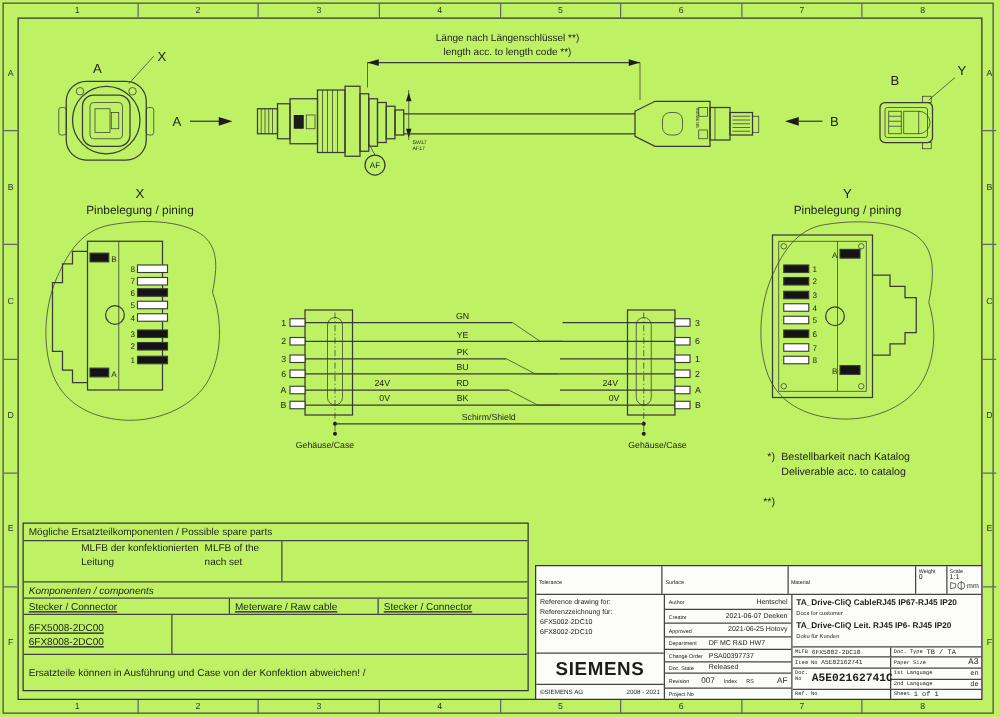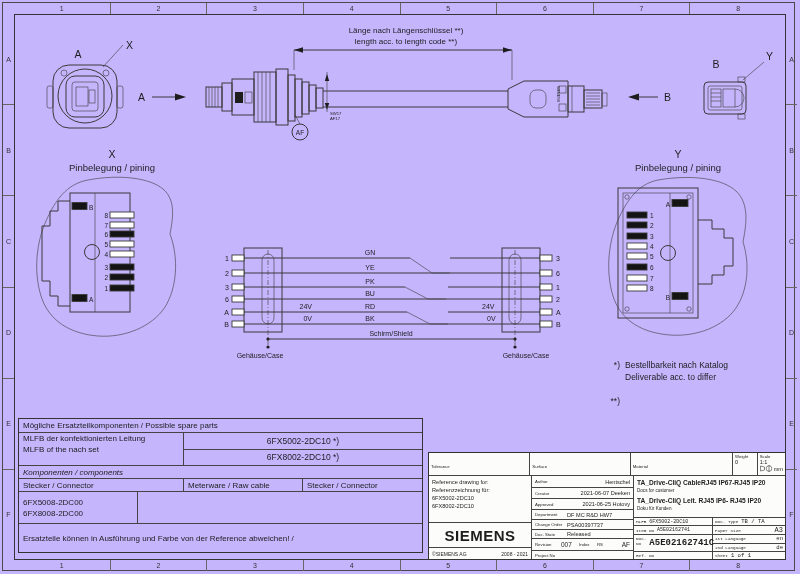--- a/index.html
+++ b/index.html
@@ -1,16 +1,16 @@
 <!DOCTYPE html>
 <html><head>
 <meta charset="utf-8">
 <style>
   html,body{margin:0;padding:0;background:#e8e8e6;}
-  .page{position:relative;width:800px;height:574px;background:#c4b5fd;overflow:hidden;
+  .page{position:relative;width:800px;height:574px;background:#bef264;overflow:hidden;
         font-family:"Liberation Sans",sans-serif;color:#1d1d1d;}
   .outer-border{position:absolute;left:2px;top:2px;width:793px;height:569px;border:1px solid #4a4a4a;box-sizing:border-box;}
   .inner-border{position:absolute;left:14px;top:14px;width:772px;height:546px;border:1.3px solid #333;box-sizing:border-box;}
   .strip{position:absolute;display:flex;font-size:7px;color:#333;}
   .strip-top{left:14px;top:3px;width:772px;height:11px;}
   .strip-bottom{left:14px;top:560px;width:772px;height:11px;}
   .strip-left{left:3px;top:14px;width:11px;height:546px;flex-direction:column;}
   .strip-right{left:786px;top:14px;width:11px;height:546px;flex-direction:column;}
   .fcell{flex:1;display:flex;align-items:center;justify-content:center;}
   .strip-top .fcell,.strip-bottom .fcell{border-right:1px solid #666;}
@@ -31,28 +31,28 @@
   .dashdot{stroke-dasharray:5 2 1 2}
 
   .note{position:absolute;display:flex;font-size:8.5px;line-height:12.3px;}
   .note-sym{width:28px;text-align:right;padding-right:5px;}
 
   .spare-table{position:absolute;left:18px;top:418px;width:405px;height:135px;
     border:1.3px solid #333;box-sizing:border-box;display:flex;flex-direction:column;font-size:8px;}
   .sp-r{border-bottom:1px solid #444;box-sizing:border-box;display:flex;align-items:center;}
   .sp-title{height:14px;padding-left:4px;}
   .sp-mlfb{height:33px;padding:0;align-items:stretch;}
-  .sp-mlfb-left{width:165px;border-right:1px solid #444;box-sizing:border-box;display:flex;flex-direction:column;justify-content:flex-start;padding-left:4px;line-height:11px;}
+  .sp-mlfb-left{width:165px;border-right:1px solid #444;box-sizing:border-box;display:flex;flex-direction:row;justify-content:flex-start;padding-left:4px;line-height:11px;margin-left:42px;}
   .sp-mlfb-right{flex:1;display:flex;flex-direction:column;}
   .sp-mlfb-v{flex:1;display:flex;align-items:center;justify-content:center;font-size:8.5px;}
   .sp-mlfb-v:first-child{border-bottom:1px solid #444;box-sizing:border-box;}
   .sp-comp{height:13px;padding-left:4px;font-style:italic;}
   .sp-head{height:13px;align-items:stretch;}
   .sp-vals{height:32px;align-items:stretch;border-bottom:1px solid #444;}
-  .sp-head>div,.sp-vals>div{display:flex;flex-direction:column;justify-content:center;padding-left:4px;box-sizing:border-box;line-height:11px;}
+  .sp-head>div,.sp-vals>div{display:flex;flex-direction:column;justify-content:center;padding-left:4px;box-sizing:border-box;line-height:11px;text-decoration:underline;}
   .sp-c1{width:165px;border-right:1px solid #444;}
   .sp-c2{width:119px;border-right:1px solid #444;}
   .sp-c3{flex:1;}
   .sp-note{flex:1;border-bottom:none;flex-direction:column;align-items:flex-start;justify-content:center;padding-left:4px;line-height:11px;}
 
   .title-block{position:absolute;left:428px;top:452px;width:358px;height:108px;
     border:1.3px solid #333;box-sizing:border-box;display:flex;flex-direction:column;background:#fcfcfa;}
   .tb-lab{font-size:4.3px;color:#222;}
   .tb-val{font-size:5.6px;}
   .tb-row1{height:25px;display:flex;border-bottom:1px solid #444;box-sizing:border-box;}
@@ -375,53 +375,49 @@
     <text class="ts7" x="267" y="79">0V</text>
 
     <text class="ts7 mid" x="40" y="116">Gehäuse/Case</text>
     <text class="ts7 mid" x="306" y="116">Gehäuse/Case</text>
   </svg>
 
   <div class="note" style="left:592px;top:359px">
     <div class="note-sym">*)</div>
     <div>
       <div>Bestellbarkeit nach Katalog</div>
-      <div>Deliverable acc. to differ</div>
+      <div>Deliverable acc. to catalog</div>
     </div>
   </div>
   <div class="note" style="left:592px;top:395px">
     <div class="note-sym">**)</div>
   </div>
 
   <div class="spare-table">
     <div class="sp-r sp-title">Mögliche Ersatzteilkomponenten / Possible spare parts</div>
     <div class="sp-r sp-mlfb">
       <div class="sp-mlfb-left">
         <div>MLFB der konfektionierten Leitung</div>
         <div>MLFB of the nach set</div>
       </div>
-      <div class="sp-mlfb-right">
-        <div class="sp-mlfb-v">6FX5002-2DC10 *)</div>
-        <div class="sp-mlfb-v">6FX8002-2DC10 *)</div>
-      </div>
     </div>
     <div class="sp-r sp-comp">Komponenten / components</div>
     <div class="sp-r sp-head">
       <div class="sp-c1">Stecker / Connector</div>
       <div class="sp-c2">Meterware / Raw cable</div>
       <div class="sp-c3">Stecker / Connector</div>
     </div>
     <div class="sp-r sp-vals">
       <div class="sp-c2">
         <div>6FX5008-2DC00</div>
         <div>6FX8008-2DC00</div>
       </div>
     </div>
     <div class="sp-r sp-note">
-      <div>Ersatzteile können in Ausführung und Farbe von der Reference abweichen! /</div>
+      <div>Ersatzteile können in Ausführung und Case von der Konfektion abweichen! /</div>
     </div>
   </div>
 
   <div class="title-block">
     <div class="tb-row1">
       <div class="tb-c-tol"><span class="tb-lab">Tolerance</span></div>
       <div class="tb-c-sur"><span class="tb-lab">Surface</span></div>
       <div class="tb-c-mat"><span class="tb-lab">Material</span></div>
       <div class="tb-c-wei">
         <div class="tb-lab">Weight</div>

